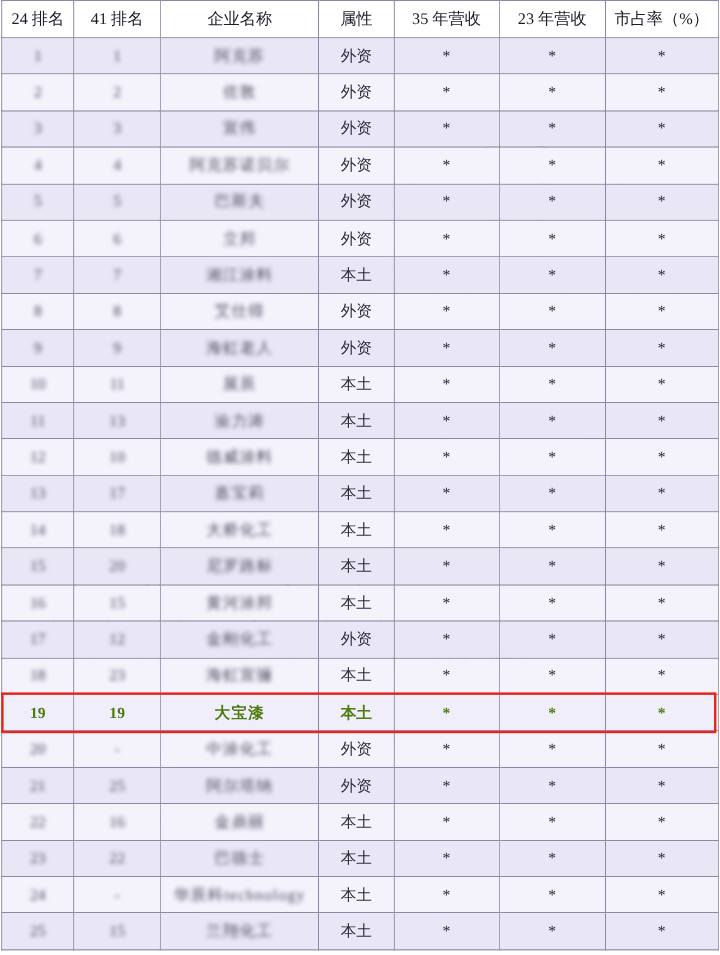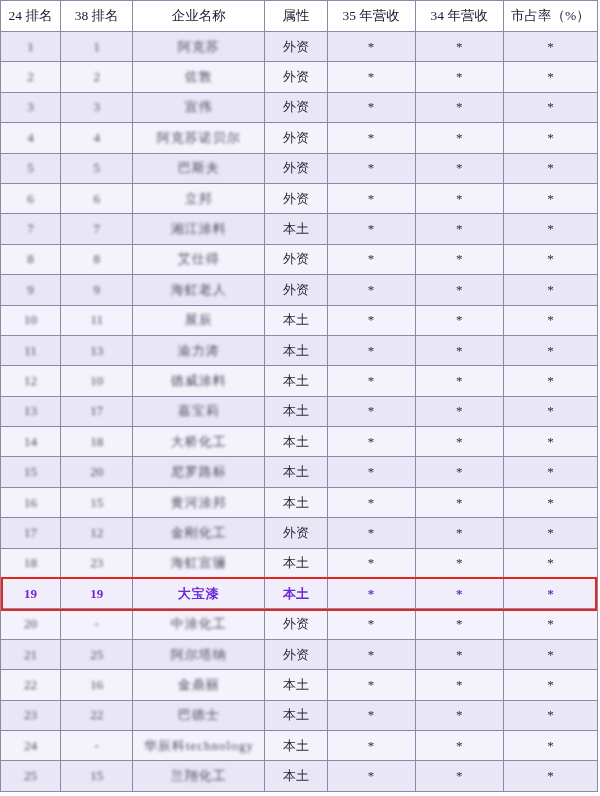--- a/index.html
+++ b/index.html
@@ -8,21 +8,21 @@
   }
   body {
     width: 600px;
     height: 796px;
     background: #ffffff;
     font-family: "Liberation Serif", serif;
     overflow: hidden;
   }
   #sheet {
     position: relative;
-    width: 504px;
+    width: 600px;
     height: 796px;
     box-sizing: border-box;
   }
   
   .watermark {
     position: absolute;
     border-radius: 50%;
     border: 1px solid rgba(150,150,160,0.30);
     pointer-events: none;
   }
@@ -72,21 +72,21 @@
   td.blur span {
     filter: blur(1.6px);
     display: inline-block;
   }
   td.name span {
     letter-spacing: 1px;
   }
   tr.highlight td {
     background: #f0eefa;
     font-weight: bold;
-    color: #6d28d9;
+    color: #4d7c0f;
   }
   tr.highlight td span {
     filter: none;
     font-weight: bold;
   }
   #hl-box {
     position: absolute;
     left: 1px;
     width: 596px;
     border: 2.5px solid #e8241c;
@@ -127,25 +127,25 @@
         <col class="c1">
         <col class="c2">
         <col class="c3">
         <col class="c4">
         <col class="c5">
         <col class="c6">
     </colgroup>
     <thead>
       <tr>
         <th>24 排名</th>
-        <th>38 排名</th>
+        <th>41 排名</th>
         <th>企业名称</th>
         <th>属性</th>
         <th>35 年营收</th>
-        <th>34 年营收</th>
+        <th>23 年营收</th>
         <th>市占率（%）</th>
       </tr>
     </thead>
     <tbody id="tbody">
         <tr>
           <td class="blur"><span>1</span></td>
           <td class="blur"><span>1</span></td>
           <td class="blur name"><span>阿克苏</span></td>
           <td><span>外资</span></td>
           <td><span class="star">*</span></td>

